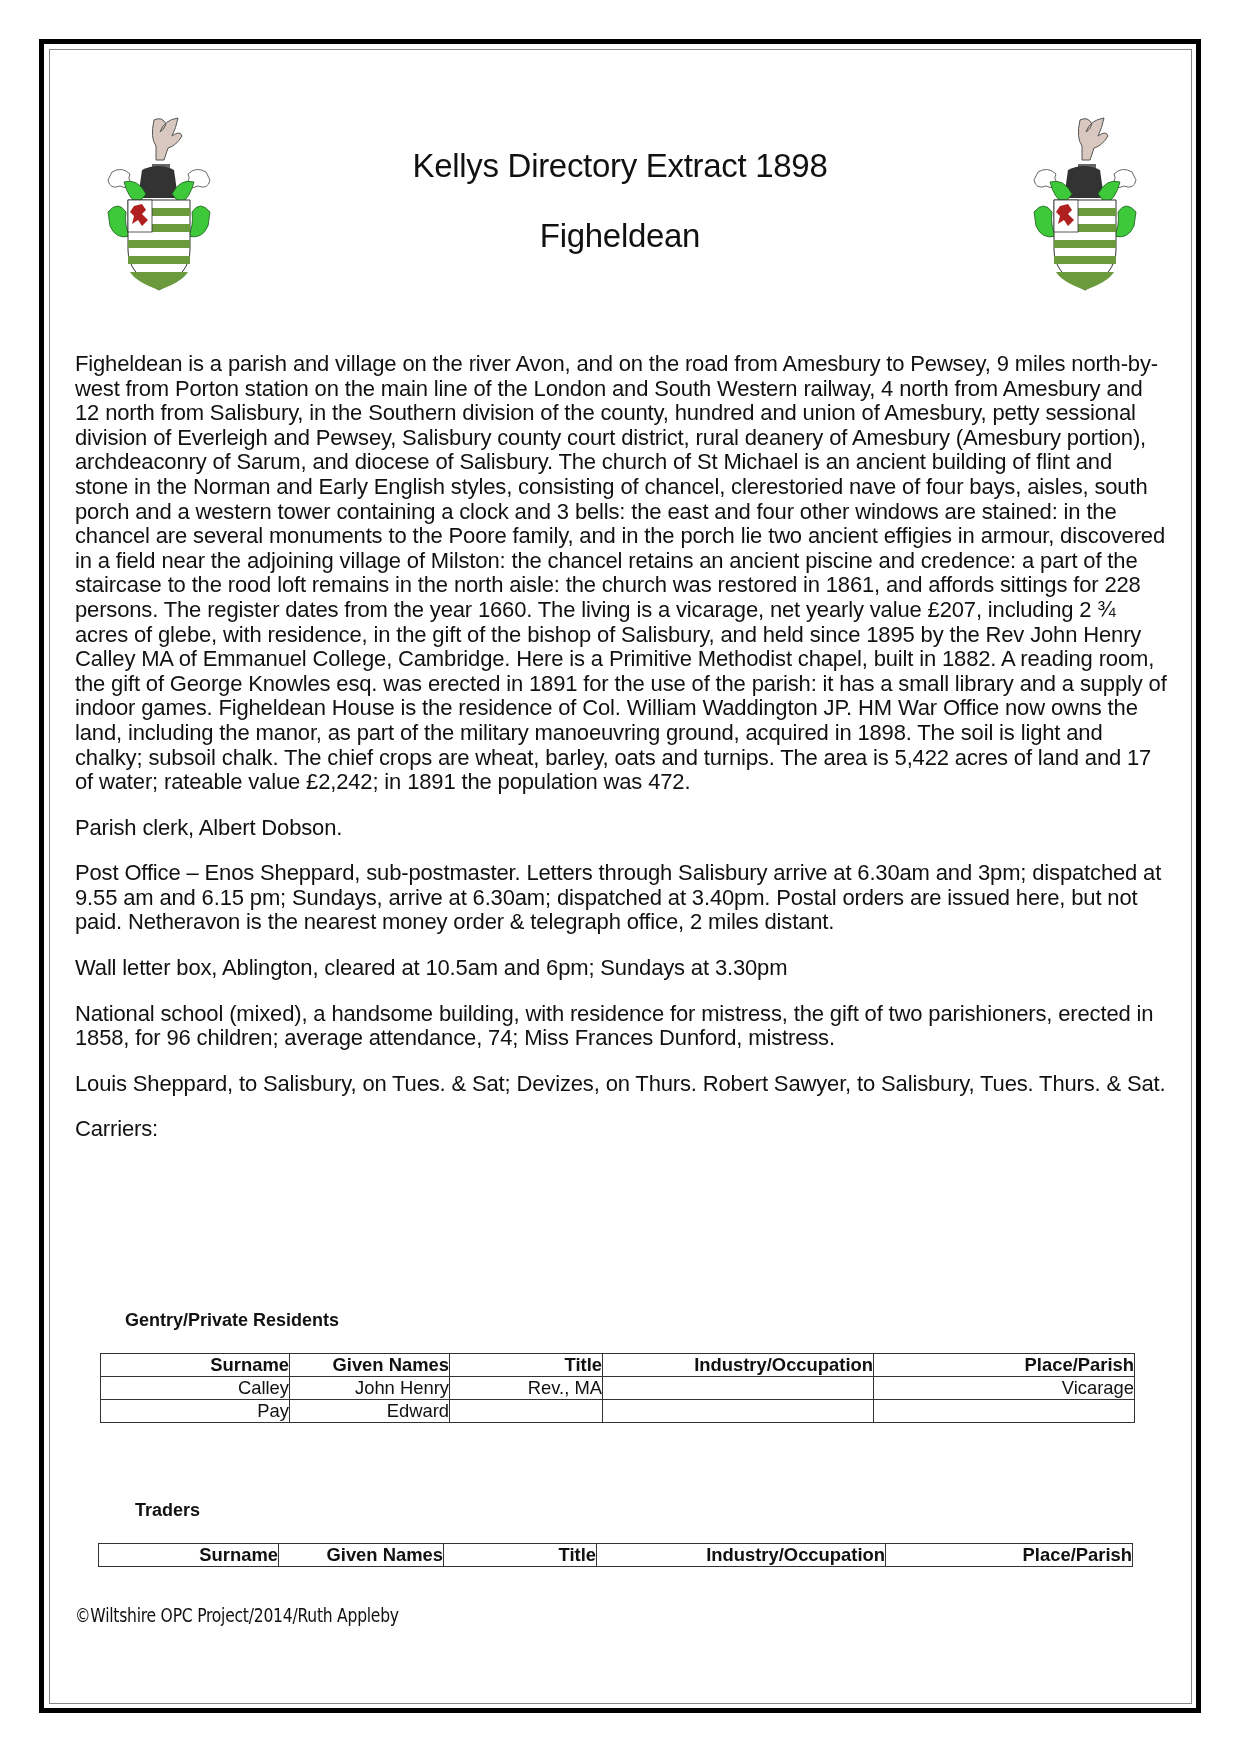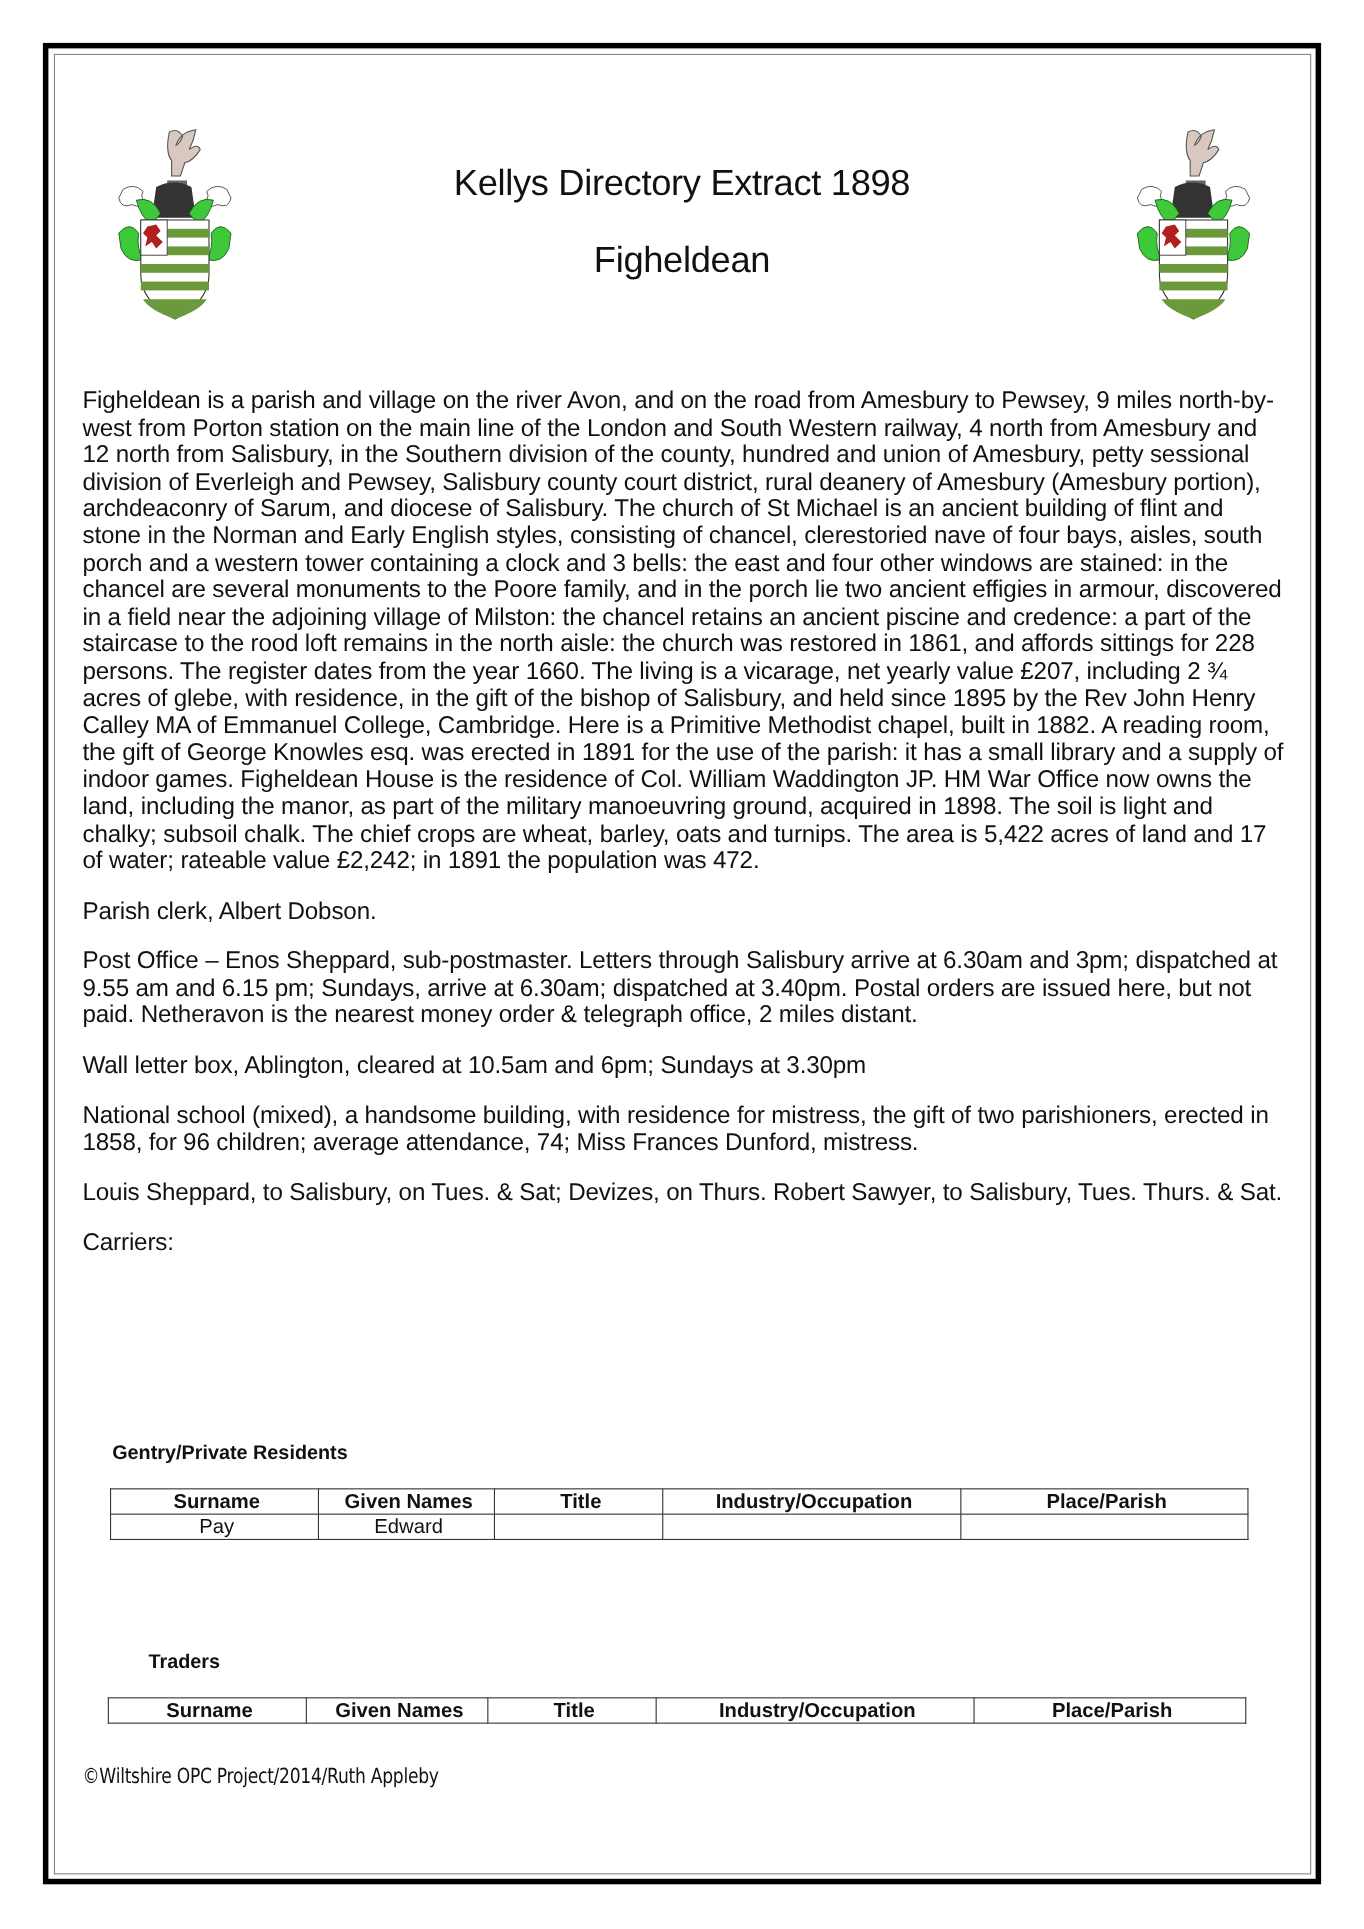--- a/index.html
+++ b/index.html
@@ -15,21 +15,21 @@
     .title { position: absolute; left: 0; width: 1240px; text-align: center; font-size: 33px;
              letter-spacing: -0.3px; font-weight: normal; margin: 0; }
     .title.t1 { top: 147px; }
     .title.t2 { top: 217px; }
     .body-text { position: absolute; left: 75px; width: 1092px; font-size: 22px; line-height: 24.6px;
                  letter-spacing: -0.15px; }
     .body-text p { margin: 0 0 21px 0; }
     .section-heading { position: absolute; font-size: 18px; font-weight: bold; margin: 0; }
     table.dir { position: absolute; border-collapse: collapse; font-size: 18.4px; table-layout: fixed; }
     table.dir th, table.dir td { border: 1.5px solid #333; padding: 0 0 0 4px; height: 22px;
-                                  text-align: center; line-height: 22px; white-space: nowrap; }
+                                  text-align: right; line-height: 22px; white-space: nowrap; }
     table.dir th { font-weight: bold; }
     .footer { position: absolute; left: 75px; top: 1604px; font-size: 19px; letter-spacing: -0.3px;
               font-family: "DejaVu Sans", sans-serif; transform: scaleX(0.82); transform-origin: left; }
   </style>
 </head>
 <body>
 
 <div class="outer-border"></div>
 <div class="inner-border"></div>
 
@@ -91,40 +91,47 @@
 <div class="body-text" style="top:352px;">
   <p>Figheldean is a parish and village on the river Avon, and on the road from Amesbury to Pewsey, 9 miles north-by-west from Porton station on the main line of the London and South Western railway, 4 north from Amesbury and 12 north from Salisbury, in the Southern division of the county, hundred and union of Amesbury, petty sessional division of Everleigh and Pewsey, Salisbury county court district, rural deanery of Amesbury (Amesbury portion), archdeaconry of Sarum, and diocese of Salisbury.  The church of St Michael is an ancient building of flint and stone in the Norman and Early English styles, consisting of chancel, clerestoried nave of four bays, aisles, south porch and a western tower containing a clock and 3 bells: the east and four other windows are stained: in the chancel are several monuments to the Poore family, and in the porch lie two ancient effigies in armour, discovered in a field near the adjoining village of Milston: the chancel retains an ancient piscine and credence: a part of the staircase to the rood loft remains in the north aisle: the church was restored in 1861, and affords sittings for 228 persons.  The register dates from the year 1660.  The living is a vicarage, net yearly value £207, including 2 ¾ acres of glebe, with residence, in the gift of the bishop of Salisbury, and held since 1895 by the Rev John Henry Calley MA of Emmanuel College, Cambridge.  Here is a Primitive Methodist chapel, built in 1882.  A reading room, the gift of George Knowles esq. was erected in 1891 for the use of the parish: it has a small library and a supply of indoor games.  Figheldean House is the residence of Col. William Waddington JP.  HM War Office now owns the land, including the manor, as part of the military manoeuvring ground, acquired in 1898.  The soil is light and chalky; subsoil chalk.  The chief crops are wheat, barley, oats and turnips.  The area is 5,422 acres of land and 17 of water; rateable value £2,242; in 1891 the population was 472.</p>
   <p>Parish clerk, Albert Dobson.</p>
   <p>Post Office – Enos Sheppard, sub-postmaster.  Letters through Salisbury arrive at 6.30am and 3pm; dispatched at 9.55 am and 6.15 pm; Sundays, arrive at 6.30am; dispatched at 3.40pm.  Postal orders are issued here, but not paid.  Netheravon is the nearest money order &amp; telegraph office, 2 miles distant.</p>
   <p>Wall letter box, Ablington, cleared at 10.5am and 6pm; Sundays at 3.30pm</p>
   <p>National school (mixed), a handsome building, with residence for mistress, the gift of two parishioners, erected in 1858, for 96 children; average attendance, 74; Miss Frances Dunford, mistress.</p>
   <p>Louis Sheppard, to Salisbury, on Tues. &amp; Sat; Devizes, on Thurs.  Robert Sawyer, to Salisbury, Tues. Thurs. &amp; Sat.</p>
   <p>Carriers:</p>
 </div>
 
-<h3 class="section-heading" style="left:102px; top:1310px;text-align:center;">Gentry/Private Residents</h3>
+<h3 class="section-heading" style="left:125px; top:1310px;text-align:center;">Gentry/Private Residents</h3>
 
 <table class="dir" style="left:100px; top:1353px; width:1034px;">
   <colgroup>
     <col style="width:189px">
       <col style="width:160px">
       <col style="width:153px">
       <col style="width:271px">
       <col style="width:261px">
   </colgroup>
   <thead>
     <tr>
       <th>Surname</th>
       <th>Given Names</th>
       <th>Title</th>
       <th>Industry/Occupation</th>
       <th>Place/Parish</th>
     </tr>
   </thead>
   <tbody>
+    <tr>
+      <td>Calley</td>
+      <td>John Henry</td>
+      <td>Rev., MA</td>
+      <td></td>
+      <td>Vicarage</td>
+    </tr>
     <tr>
       <td>Pay</td>
       <td>Edward</td>
       <td></td>
       <td></td>
       <td></td>
     </tr>
   </tbody>
 </table>
 

